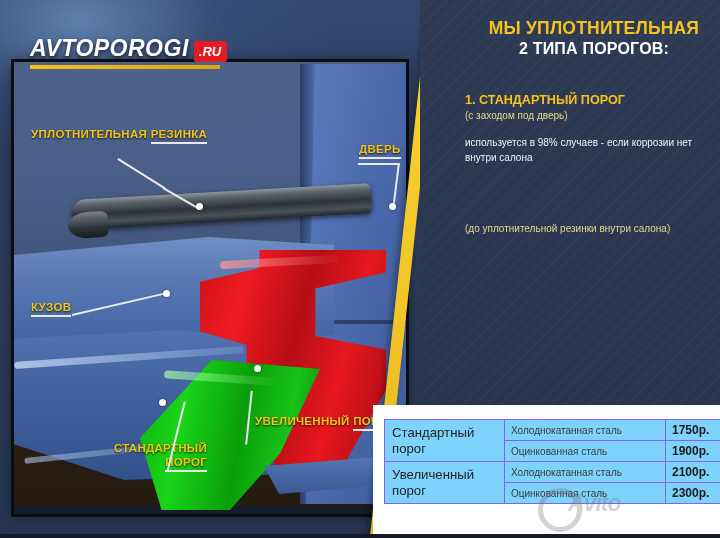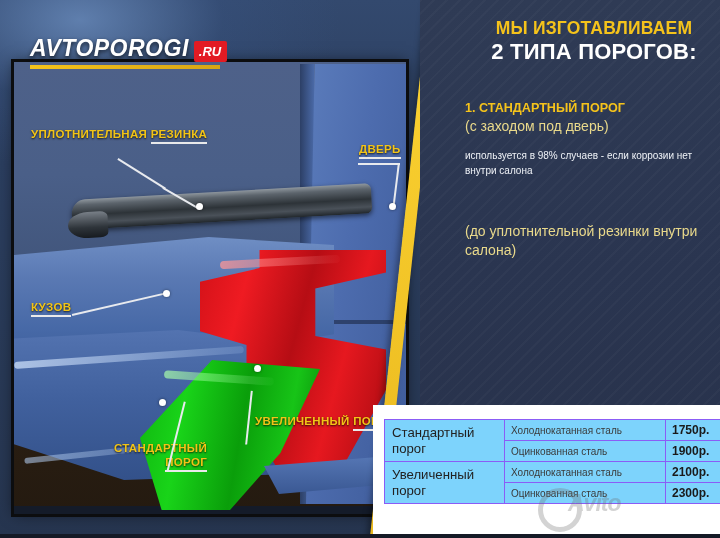--- a/index.html
+++ b/index.html
@@ -150,27 +150,27 @@
     position:absolute;left:420px;top:0;width:300px;height:538px;
     background:
       repeating-linear-gradient(135deg,rgba(255,255,255,.022) 0 2px,rgba(0,0,0,0) 2px 9px),
       linear-gradient(180deg,#2f3b55 0%,#2a3550 50%,#28324b 100%);
   }
   .headline{
     position:absolute;left:474px;top:18px;width:240px;text-align:center;
     line-height:1.2;
   }
   .headline .l1{color:#f5c31b;font-size:17.5px;font-weight:bold;letter-spacing:.2px;}
-  .headline .l2{color:#ffffff;font-size:22px;font-weight:bold;letter-spacing:.2px;}
+  .headline .l2{color:#ffffff;font-size:16px;font-weight:bold;letter-spacing:.2px;}
 
   .blk{position:absolute;left:465px;width:250px;}
   .blk .t-title{color:#f5c31b;font-size:12.6px;font-weight:bold;line-height:1.35;}
-  .blk .t-sub{color:#e9d98b;font-size:14px;line-height:1.35;}
+  .blk .t-sub{color:#e9d98b;font-size:10px;line-height:1.35;}
   .blk .t-body{color:#eef1f6;font-size:10px;line-height:1.5;margin-top:12px;}
-  #blk1{top:100px;}
+  #blk1{top:92px;}
   #blk2{top:222px;}
 
   
   .table-panel{
     position:absolute;left:373px;top:405px;width:347px;height:133px;
     background:#ffffff;
   }
   .ptable{
     position:absolute;left:11px;top:14px;width:323px;
     border-collapse:collapse;table-layout:fixed;
@@ -270,21 +270,21 @@
       <span style="margin-left:5px;background:#e31b23;color:#fff;font-size:13px;font-weight:bold;font-style:italic;padding:3px 6px 3px 5px;border-radius:2px;">.RU</span>
     </div>
     <div style="margin-top:3px;width:190px;height:4px;background:linear-gradient(90deg,#f5c31b,#d9a514);"></div>
   </div>
 
   <div class="divider"></div>
 
   <div class="right-panel"></div>
 
   <div class="headline">
-    <div class="l1">МЫ ИЗГОТАВЛИВАЕМ</div>
+    <div class="l1">МЫ УПЛОТНИТЕЛЬНАЯ</div>
     <div class="l2">2 ТИПА ПОРОГОВ:</div>
   </div>
 
   <div class="blk" id="blk1">
     <div class="t-title">1. СТАНДАРТНЫЙ ПОРОГ</div>
     <div class="t-sub">(с заходом под дверь)</div>
     <div class="t-body">используется в 98% случаев - если коррозии нет внутри салона</div>
   </div>
 
   <div class="blk" id="blk2">

